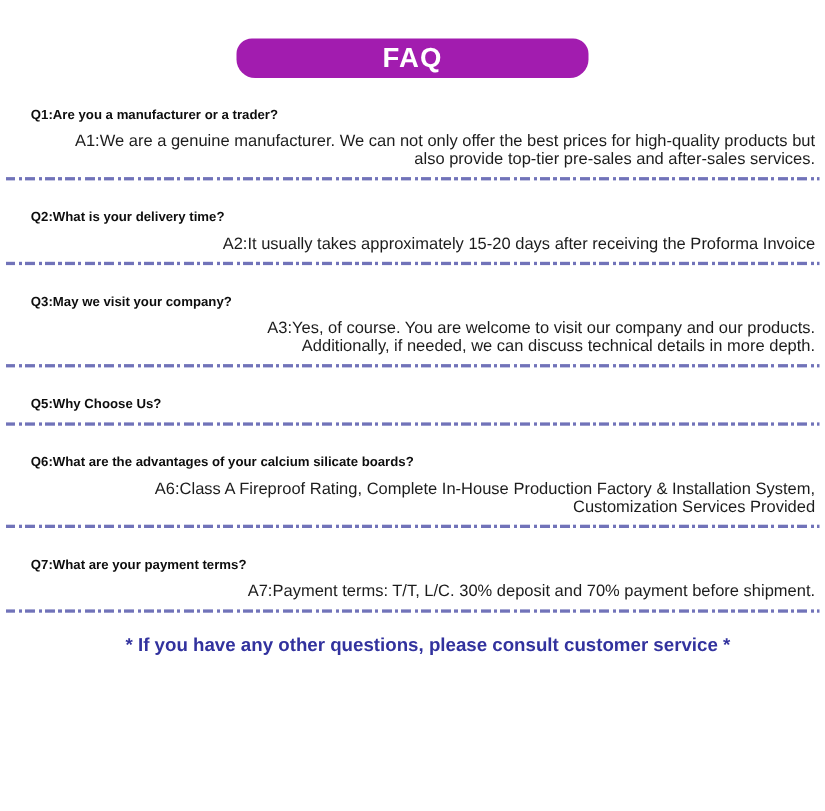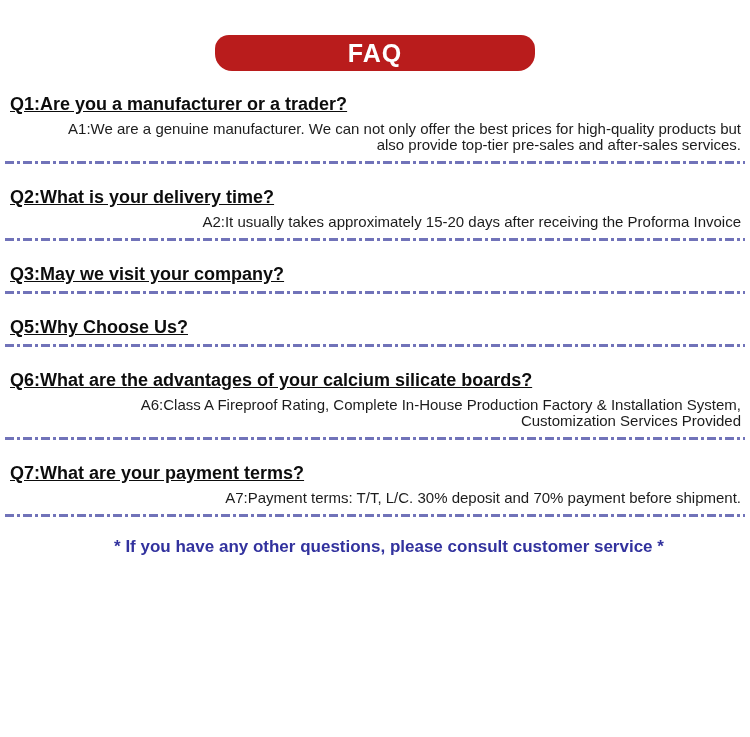--- a/index.html
+++ b/index.html
@@ -4,31 +4,31 @@
 <style>
   html, body { margin: 0; padding: 0; background: #ffffff; }
   body {
     width: 750px; height: 737px;
     font-family: "Liberation Sans", sans-serif;
     color: #111; overflow: hidden;
   }
   .banner {
     width: 320px; height: 36px;
     margin: 35px auto 0;
-    background: #b91c1c;
+    background: #a21caf;
     border-radius: 14px 14px 17px 17px;
     display: flex; align-items: center; justify-content: center;
   }
   .banner-title {
     color: #ffffff; font-size: 25px; font-weight: bold; letter-spacing: 1px;
   }
   .content { padding: 0 9px 0 10px; }
   .question {
-    font-size: 18px; font-weight: bold; color: #0d0d0d;
-    margin: 24px 0 0; line-height: 18px; text-decoration: underline;
+    font-size: 12px; font-weight: bold; color: #0d0d0d;
+    margin: 24px 18px 0; line-height: 18px;
   }
   .answer {
     font-size: 15px; color: #1c1c1c;
     margin: 8px 0 0; line-height: 16px;
     white-space: pre-line;
     text-align: right;
   }
   .divider {
     height: 3px;
     margin: 8px -4px 0 -5px;
@@ -65,20 +65,22 @@
   </section>
 
   <section class="faq-item">
     <h2 class="question">Q2:What is your delivery time?</h2>
     <p class="answer">A2:It usually takes approximately 15-20 days after receiving the Proforma Invoice</p>
     <div class="divider"></div>
   </section>
 
   <section class="faq-item">
     <h2 class="question">Q3:May we visit your company?</h2>
+    <p class="answer">A3:Yes, of course. You are welcome to visit our company and our products.
+Additionally, if needed, we can discuss technical details in more depth.</p>
     <div class="divider"></div>
   </section>
 
 
   <section class="faq-item">
     <h2 class="question">Q5:Why Choose Us?</h2>
     <div class="divider"></div>
   </section>
 
   <section class="faq-item">

